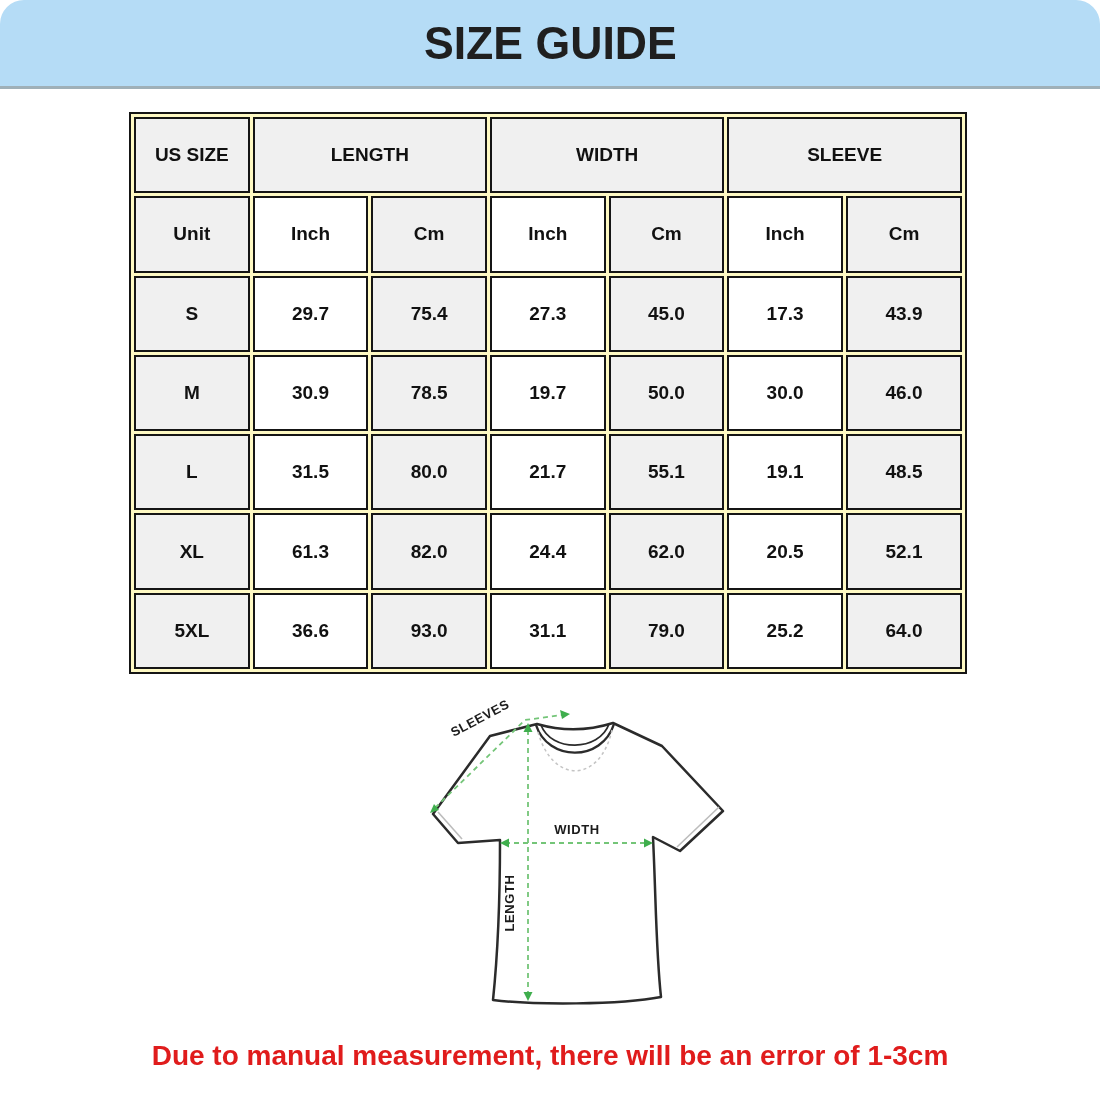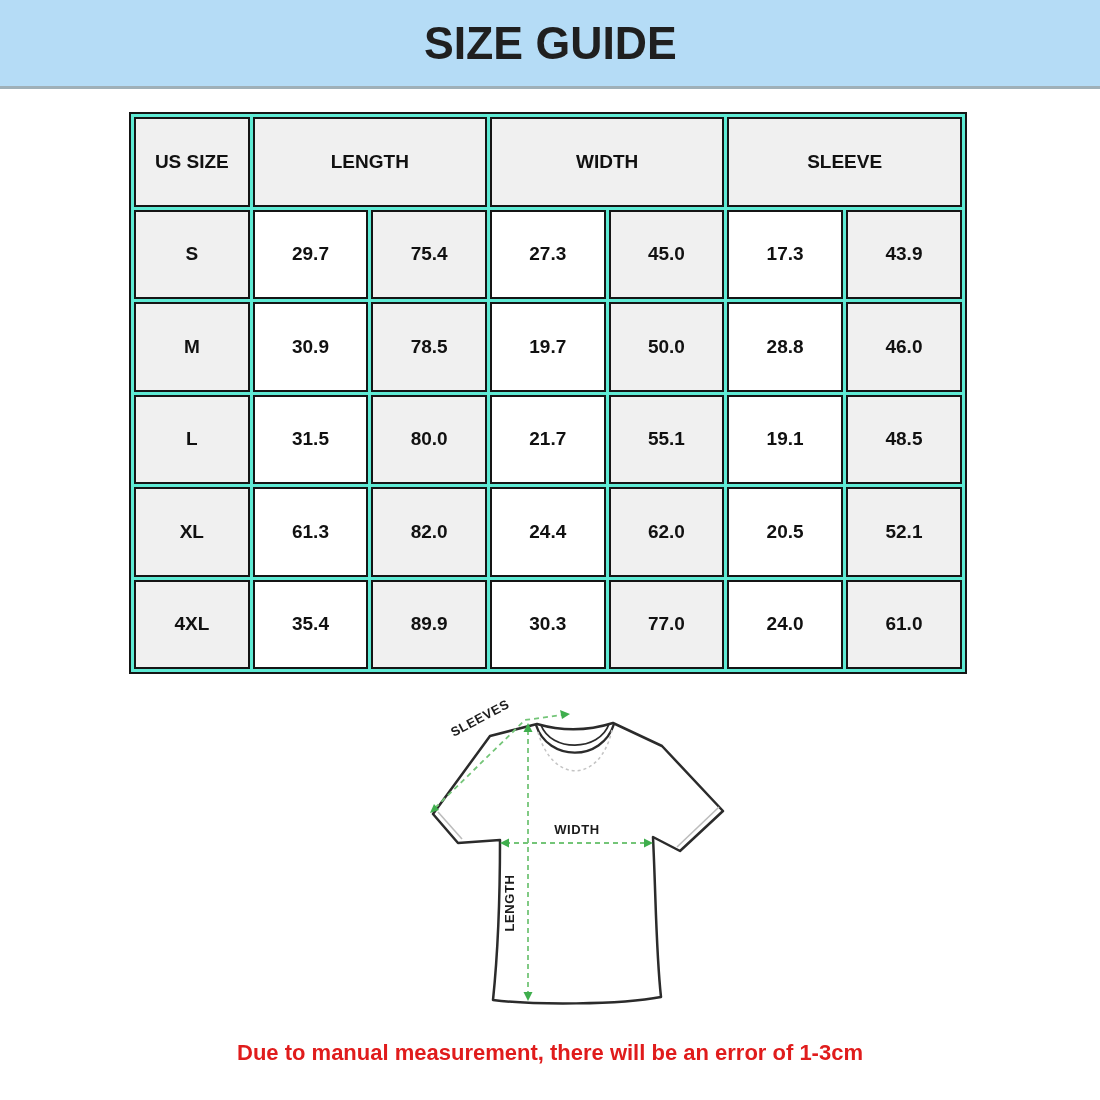--- a/index.html
+++ b/index.html
@@ -2,20 +2,21 @@
 <html style="--banner-blue: #b5dcf6; --banner-edge: #9fb0b8; --title-black: #1f1f1f; --cell-gray: #f0f0f0; --border-black: #151515; --arrow-green: #3fae4d; --dash-green: #74c578; --note-red: #e01c1c;"><head>
 <meta charset="utf-8">
 <style>
   html,body{margin:0;padding:0;background:#ffffff;}
   .page{
     position:relative;
     width:1100px;height:1100px;
     background:#ffffff;
     font-family:"Liberation Sans","DejaVu Sans",sans-serif;
     overflow:hidden;
+    border-radius:24px;
   }
 
   
   .banner{
     position:absolute;left:0;top:0;width:1100px;height:86px;
     background:var(--banner-blue,#b5dcf6);
     border-bottom:3px solid var(--banner-edge,#9fb0b8);
     display:flex;align-items:center;justify-content:center;
   }
   .banner h1{
@@ -25,21 +26,21 @@
     transform:scaleX(.97);
   }
 
   
   .table-wrap{position:absolute;left:129px;top:112px;width:838px;height:562px;}
   table.size-table{
     width:100%;height:100%;
     table-layout:fixed;
     border-collapse:separate;border-spacing:3px;
     border:2px solid var(--border-black,#151515);
-    background:#5eead4;
+    background:#fef9c3;
   }
   table.size-table th,table.size-table td{
     border:2px solid var(--border-black,#151515);
     text-align:center;vertical-align:middle;
     font-size:19px;font-weight:700;color:#111;
     padding:0;
   }
   .c-gray{background:var(--cell-gray,#f0f0f0);}
   .c-white{background:#ffffff;}
 
@@ -54,21 +55,21 @@
   .arrowhead{fill:var(--arrow-green,#3fae4d);stroke:none;}
   .dim-label{
     font-family:"Liberation Sans","DejaVu Sans",sans-serif;
     font-size:13px;font-weight:700;fill:#1c1c1c;letter-spacing:.6px;
   }
 
   
   .footnote{
     position:absolute;left:0;top:1040px;width:1100px;
     text-align:center;
-    font-size:22px;font-weight:700;
+    font-size:28px;font-weight:700;
     color:var(--note-red,#e01c1c);
   }
 </style>
 </head>
 <body>
 
 <div class="page">
 
   <div class="banner">
     <h1>SIZE GUIDE</h1>
@@ -85,37 +86,46 @@
           <col style="width:14.28%">
         <col style="width:14.32%">
       </colgroup>
       <tbody>
           <tr>
         <th class="c-gray">US SIZE</th>
         <th class="c-gray" colspan="2">LENGTH</th>
         <th class="c-gray" colspan="2">WIDTH</th>
         <th class="c-gray" colspan="2">SLEEVE</th>
       </tr>
+      <tr>
+        <th class="c-gray">Unit</th>
+        <th class="c-white">Inch</th>
+        <th class="c-gray">Cm</th>
+        <th class="c-white">Inch</th>
+        <th class="c-gray">Cm</th>
+        <th class="c-white">Inch</th>
+        <th class="c-gray">Cm</th>
+      </tr>
 
       <tr>
         <th class="c-gray">S</th>
         <td class="c-white">29.7</td>
         <td class="c-gray">75.4</td>
         <td class="c-white">27.3</td>
         <td class="c-gray">45.0</td>
         <td class="c-white">17.3</td>
         <td class="c-gray">43.9</td>
       </tr>
       <tr>
         <th class="c-gray">M</th>
         <td class="c-white">30.9</td>
         <td class="c-gray">78.5</td>
         <td class="c-white">19.7</td>
         <td class="c-gray">50.0</td>
-        <td class="c-white">28.8</td>
+        <td class="c-white">30.0</td>
         <td class="c-gray">46.0</td>
       </tr>
       <tr>
         <th class="c-gray">L</th>
         <td class="c-white">31.5</td>
         <td class="c-gray">80.0</td>
         <td class="c-white">21.7</td>
         <td class="c-gray">55.1</td>
         <td class="c-white">19.1</td>
         <td class="c-gray">48.5</td>
@@ -123,27 +133,27 @@
       <tr>
         <th class="c-gray">XL</th>
         <td class="c-white">61.3</td>
         <td class="c-gray">82.0</td>
         <td class="c-white">24.4</td>
         <td class="c-gray">62.0</td>
         <td class="c-white">20.5</td>
         <td class="c-gray">52.1</td>
       </tr>
       <tr>
-        <th class="c-gray">4XL</th>
-        <td class="c-white">35.4</td>
-        <td class="c-gray">89.9</td>
-        <td class="c-white">30.3</td>
-        <td class="c-gray">77.0</td>
-        <td class="c-white">24.0</td>
-        <td class="c-gray">61.0</td>
+        <th class="c-gray">5XL</th>
+        <td class="c-white">36.6</td>
+        <td class="c-gray">93.0</td>
+        <td class="c-white">31.1</td>
+        <td class="c-gray">79.0</td>
+        <td class="c-white">25.2</td>
+        <td class="c-gray">64.0</td>
       </tr>
     </tbody>
       </table>
   </div>
 
   <div class="diagram">
     <svg viewBox="0 0 400 335" xmlns="http://www.w3.org/2000/svg">
 
       <path class="shirt-line" d="M147,34 Q185,45 223,33 L272,56 L333,121 L290,161 L263,147
            C266,210 266,262 271,307

